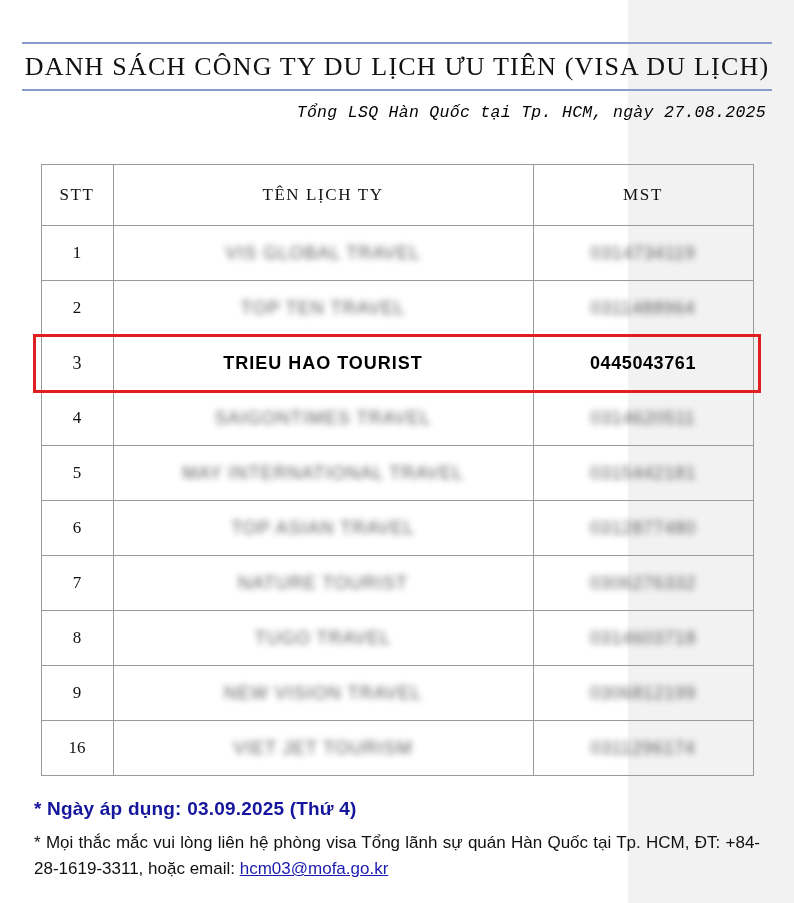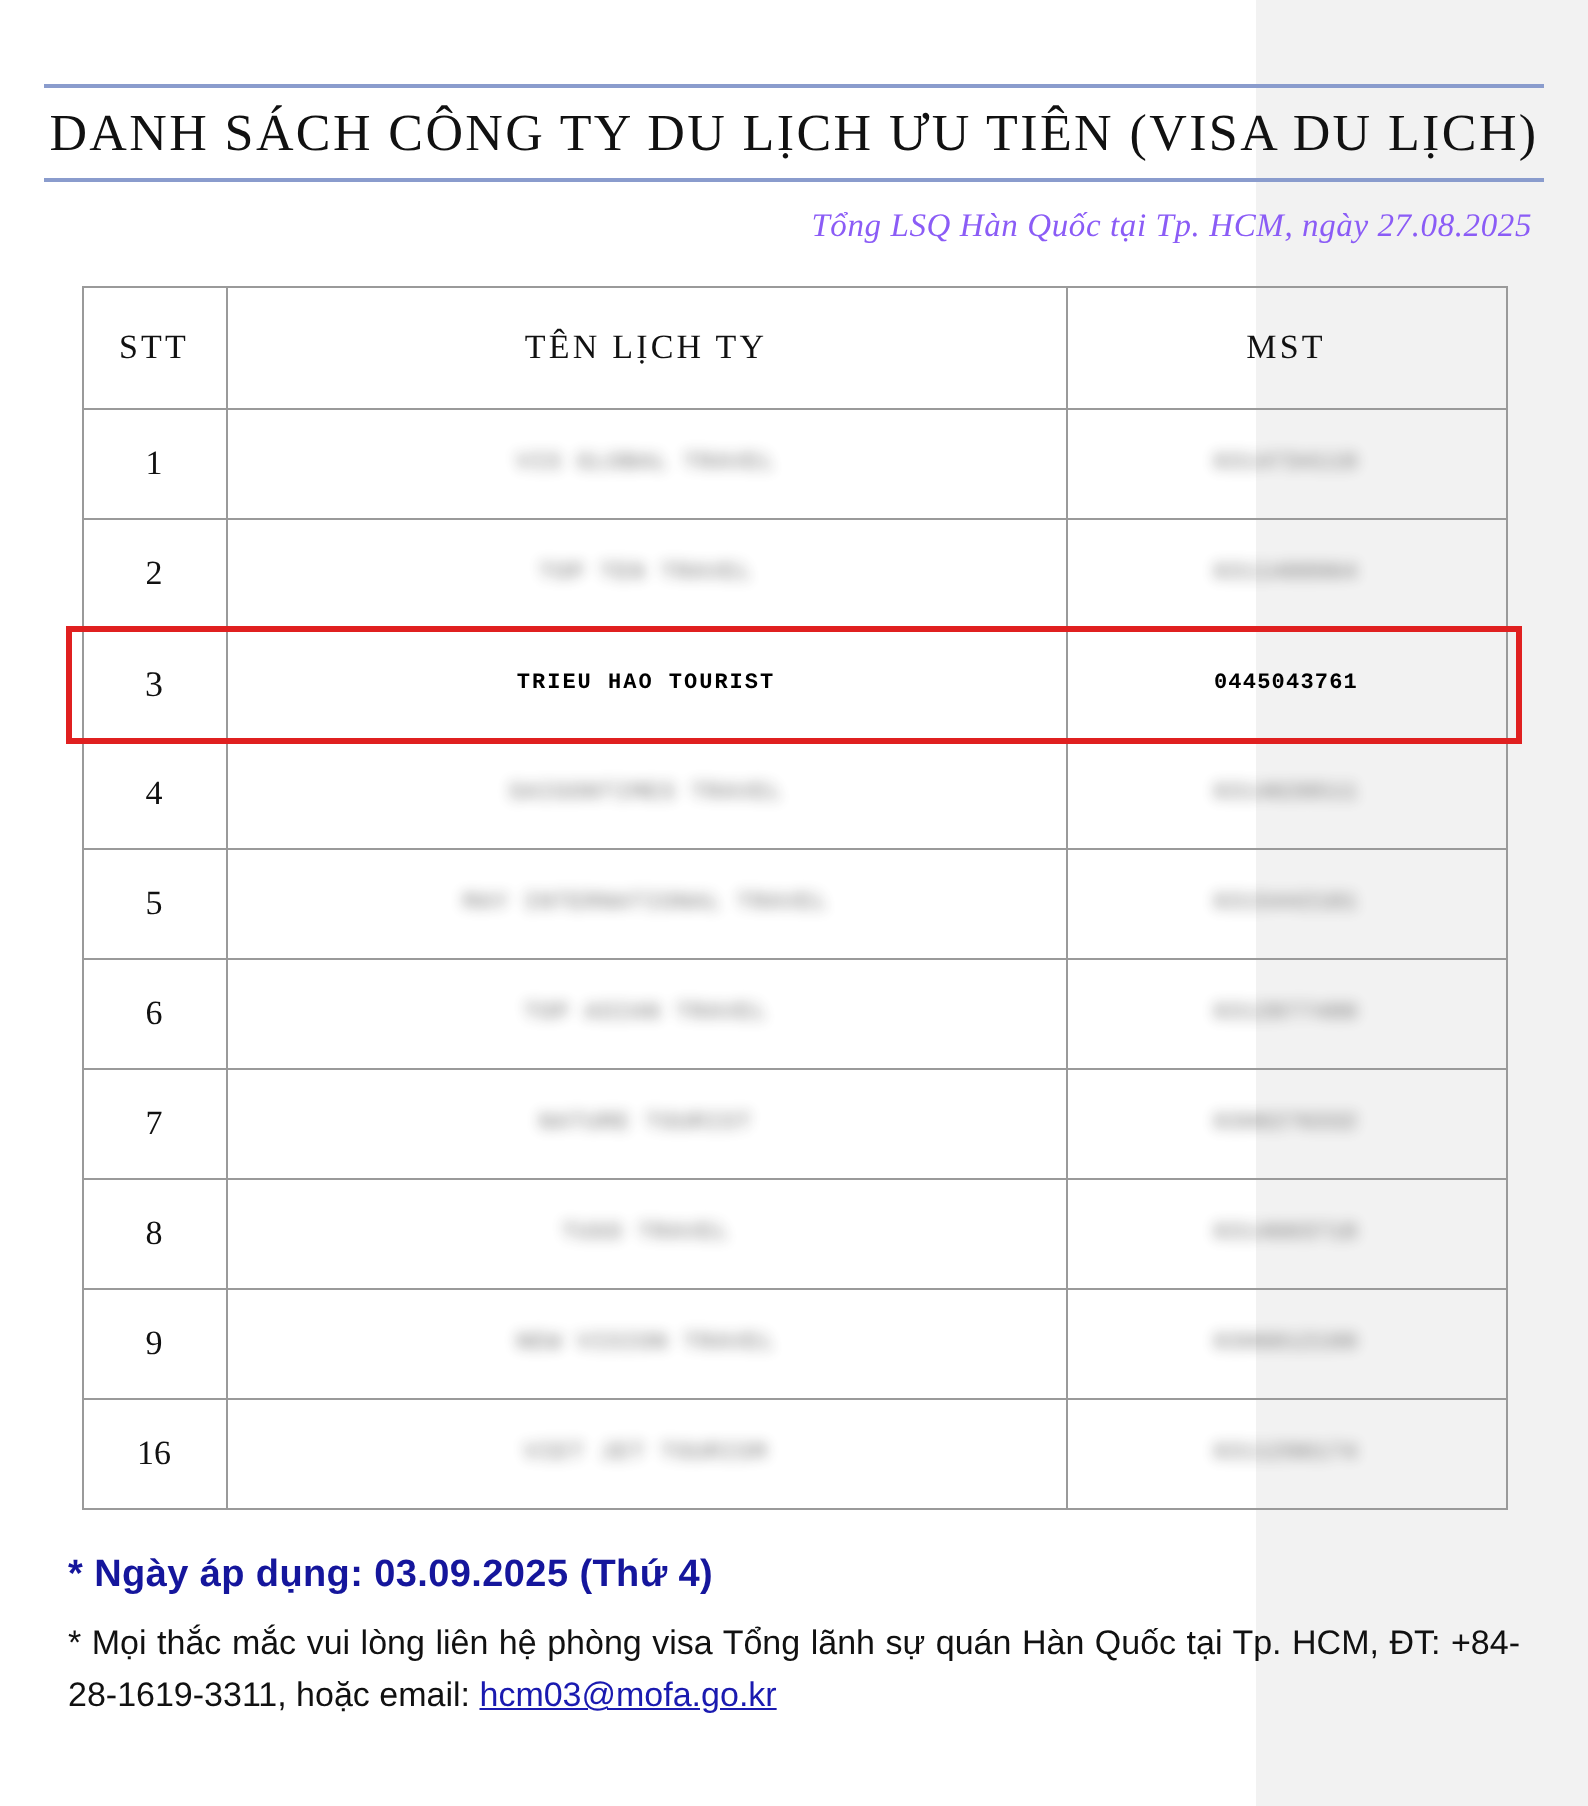--- a/index.html
+++ b/index.html
@@ -48,32 +48,32 @@
   }
   .title-rule-bottom {
     height: 2px;
     background: #8a9ccd;
     width: 100%;
     margin-top: 7px;
   }
   .subtitle {
     margin-top: 12px;
     text-align: right;
-    font-family: Liberation Serif, serif;
+    font-family: Liberation Mono, monospace;
     font-style: italic;
     font-size: 16.5px;
-    color: #8b5cf6;
+    color: #000000;
     letter-spacing: 0.3px;
     padding-right: 6px;
   }
 
   
   .table-zone {
     position: relative;
-    margin-top: 20px;
+    margin-top: 42px;
     padding: 0 10px;
   }
   table.companies {
     border-collapse: collapse;
     width: 712px;
     margin: 0 auto;
     table-layout: fixed;
   }
   table.companies th,
   table.companies td {
@@ -93,22 +93,22 @@
     font-weight: 400;
     color: #111;
     height: 58px;
   }
   td.stt {
     font-family: "Liberation Serif", serif;
     font-size: 17px;
     color: #111;
   }
   td.name, td.mst {
-    font-family: Liberation Mono, monospace;
-    font-size: 11px;
+    font-family: Liberation Sans, sans-serif;
+    font-size: 18px;
     letter-spacing: 1px;
     color: #222;
   }
   td.mst { letter-spacing: 0.6px; }
 
   
   .blurred {
     filter: blur(3.4px);
     color: #4a4a4a;
     opacity: 0.72;

